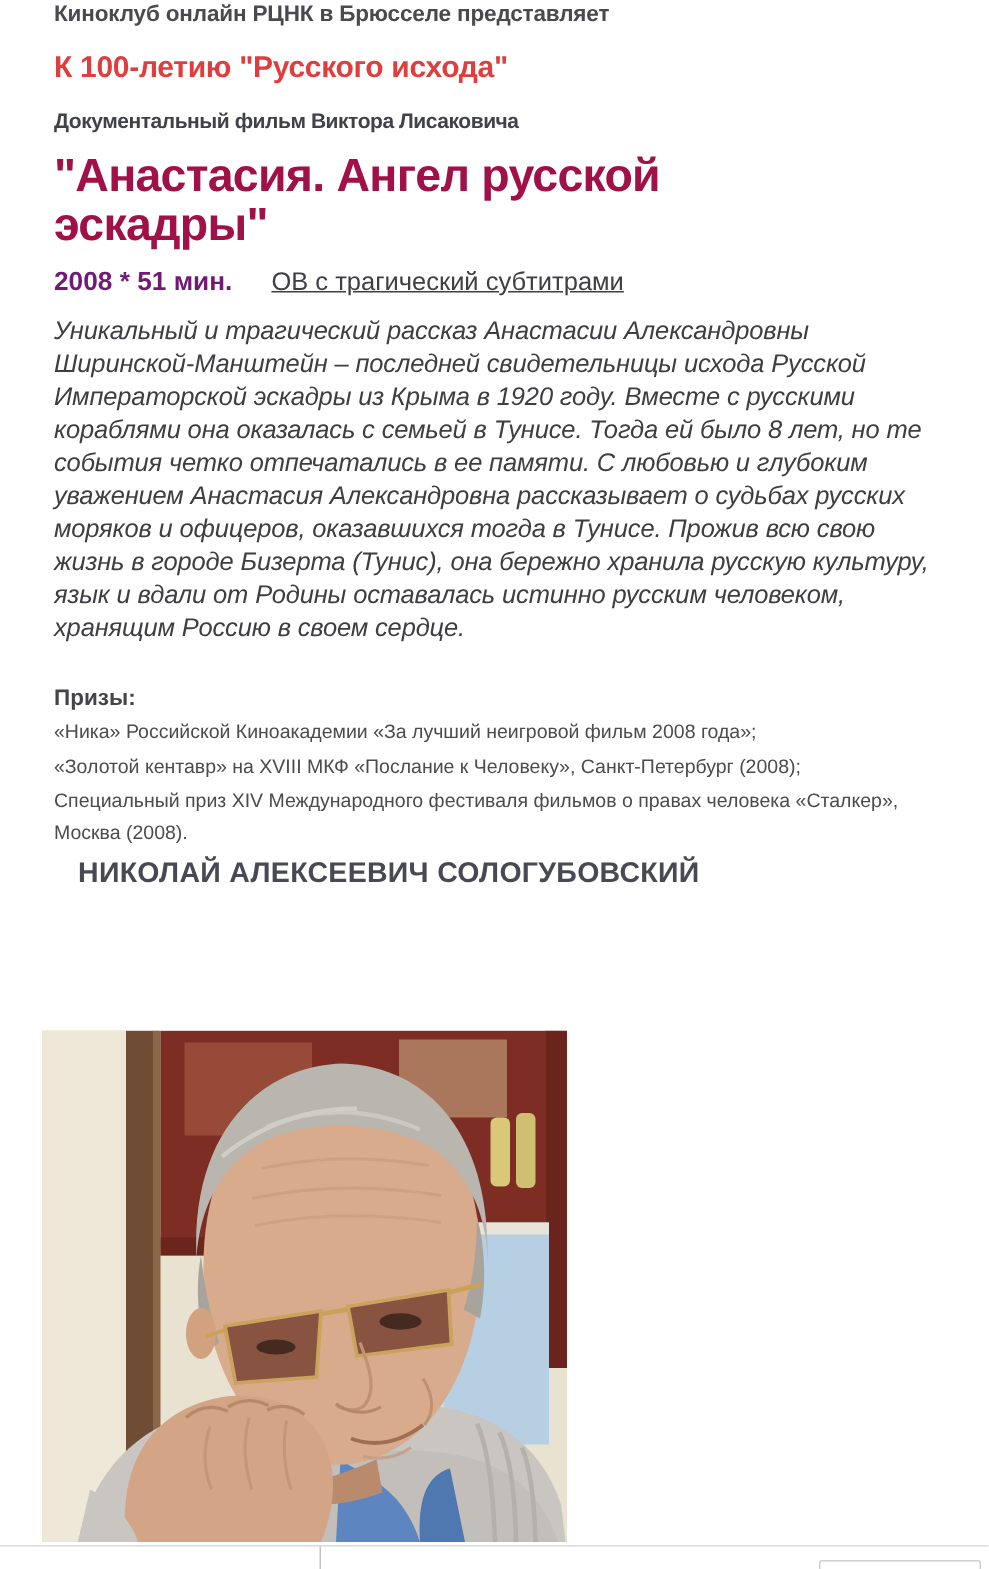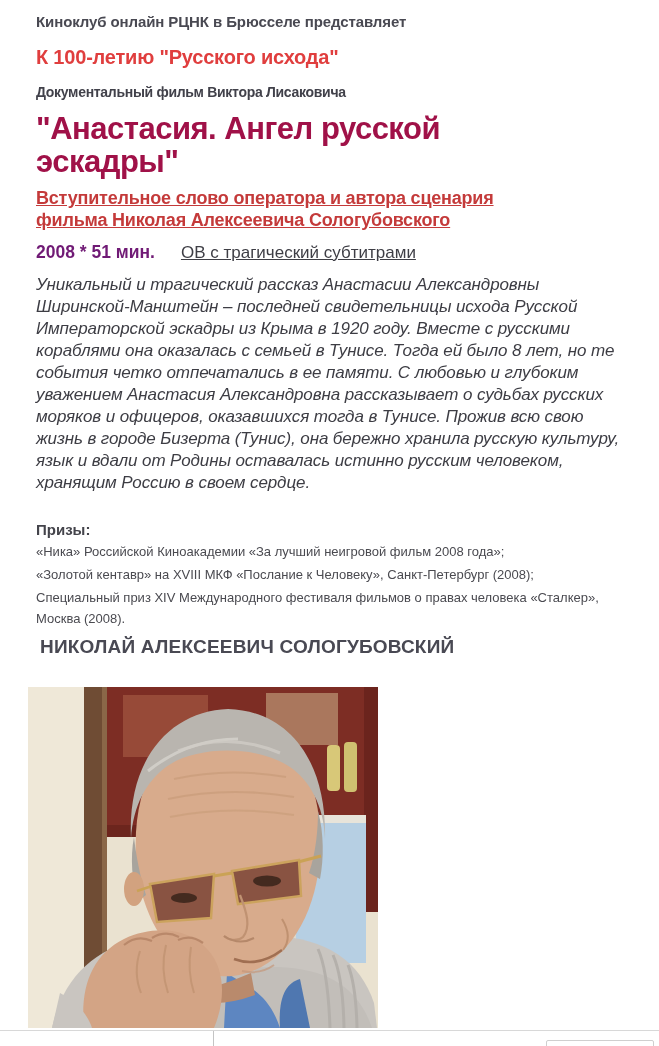--- a/index.html
+++ b/index.html
@@ -2,21 +2,21 @@
 <html><head>
 <meta charset="utf-8">
 <style>
   html,body{margin:0;padding:0;}
   body{
     width:659px;height:1046px;position:relative;overflow:hidden;
     background:#ffffff;
     font-family:"Liberation Sans","DejaVu Sans",sans-serif;
     -webkit-font-smoothing:antialiased;
   }
-  .content{padding:12px 30px 0 36px;}
+  .content{padding:0 30px 0 36px;}
   .kicker{
     font-size:15px;font-weight:700;color:#494952;line-height:19px;letter-spacing:-0.1px;
   }
   .anniversary{
     margin:13px 0 0 0;font-size:20px;font-weight:700;color:#e03e3e;line-height:26px;letter-spacing:-0.2px;
   }
   .film-credit{
     margin:8px 0 0 0;font-size:14px;font-weight:700;color:#41414a;line-height:29px;letter-spacing:-0.3px;
   }
   .film-title{
@@ -35,21 +35,21 @@
   .synopsis{
     margin:10px 0 0 0;font-size:17px;font-style:italic;color:#3d3d44;
     line-height:22px;max-width:588px;letter-spacing:-0.1px;
   }
   .prizes{margin-top:26px;}
   .prizes-label{font-size:15px;font-weight:700;color:#44444b;line-height:19px;}
   .prize-item{
     font-size:13px;color:#4a4a50;line-height:21px;max-width:620px;margin-top:2px;
   }
   .person-heading{
-    margin:6px 0 0 4px;font-size:19px;font-weight:700;color:#494953;line-height:24px;letter-spacing:0.2px;
+    margin:6px 0 0 16px;font-size:19px;font-weight:700;color:#494953;line-height:24px;letter-spacing:0.2px;
   }
   .photo{
     position:absolute;left:28px;top:687px;width:350px;height:341px;overflow:hidden;background:#eae2d0;
   }
   .photo svg{display:block;width:100%;height:100%;}
   .bottom-rule{
     position:absolute;left:0;right:0;top:1030px;height:1px;background:#d8d8d8;
   }
   .bottom-tick{
     position:absolute;left:213px;top:1031px;width:1px;height:15px;background:#c4c4c4;
@@ -60,23 +60,20 @@
   }
 </style>
 </head>
 <body>
 
 <div class="content">
   <div class="kicker">Киноклуб онлайн РЦНК в Брюсселе представляет</div>
   <h2 class="anniversary">К 100-летию "Русского исхода"</h2>
   <h2 class="film-credit">Документальный фильм Виктора Лисаковича</h2>
   <h1 class="film-title">"Анастасия. Ангел русской эскадры"</h1>
-  <div>
-    <a class="intro-link" href="#">Вступительное слово оператора и автора сценария фильма Николая Алексеевича Сологубовского</a>
-  </div>
   <div class="meta-row">
     <span class="meta">2008 * 51 мин.</span><a class="subtitles-link" href="#">ОВ с трагический субтитрами</a>
   </div>
   <p class="synopsis">Уникальный и трагический рассказ Анастасии Александровны Ширинской-Манштейн – последней свидетельницы исхода Русской Императорской эскадры из Крыма в 1920 году. Вместе с русскими кораблями она оказалась с семьей в Тунисе. Тогда ей было 8 лет, но те события четко отпечатались в ее памяти. С любовью и глубоким уважением Анастасия Александровна рассказывает о судьбах русских моряков и офицеров, оказавшихся тогда в Тунисе. Прожив всю свою жизнь в городе Бизерта (Тунис), она бережно хранила русскую культуру, язык и вдали от Родины оставалась истинно русским человеком, хранящим Россию в своем сердце.</p>
   <div class="prizes">
     <div class="prizes-label">Призы:</div>
     <div class="prize-item">«Ника» Российской Киноакадемии «За лучший неигровой фильм 2008 года»;</div>
     <div class="prize-item">«Золотой кентавр» на XVIII МКФ «Послание к Человеку», Санкт-Петербург (2008);</div>
     <div class="prize-item">Специальный приз XIV Международного фестиваля фильмов о правах человека «Сталкер», Москва (2008).</div>
   </div>

